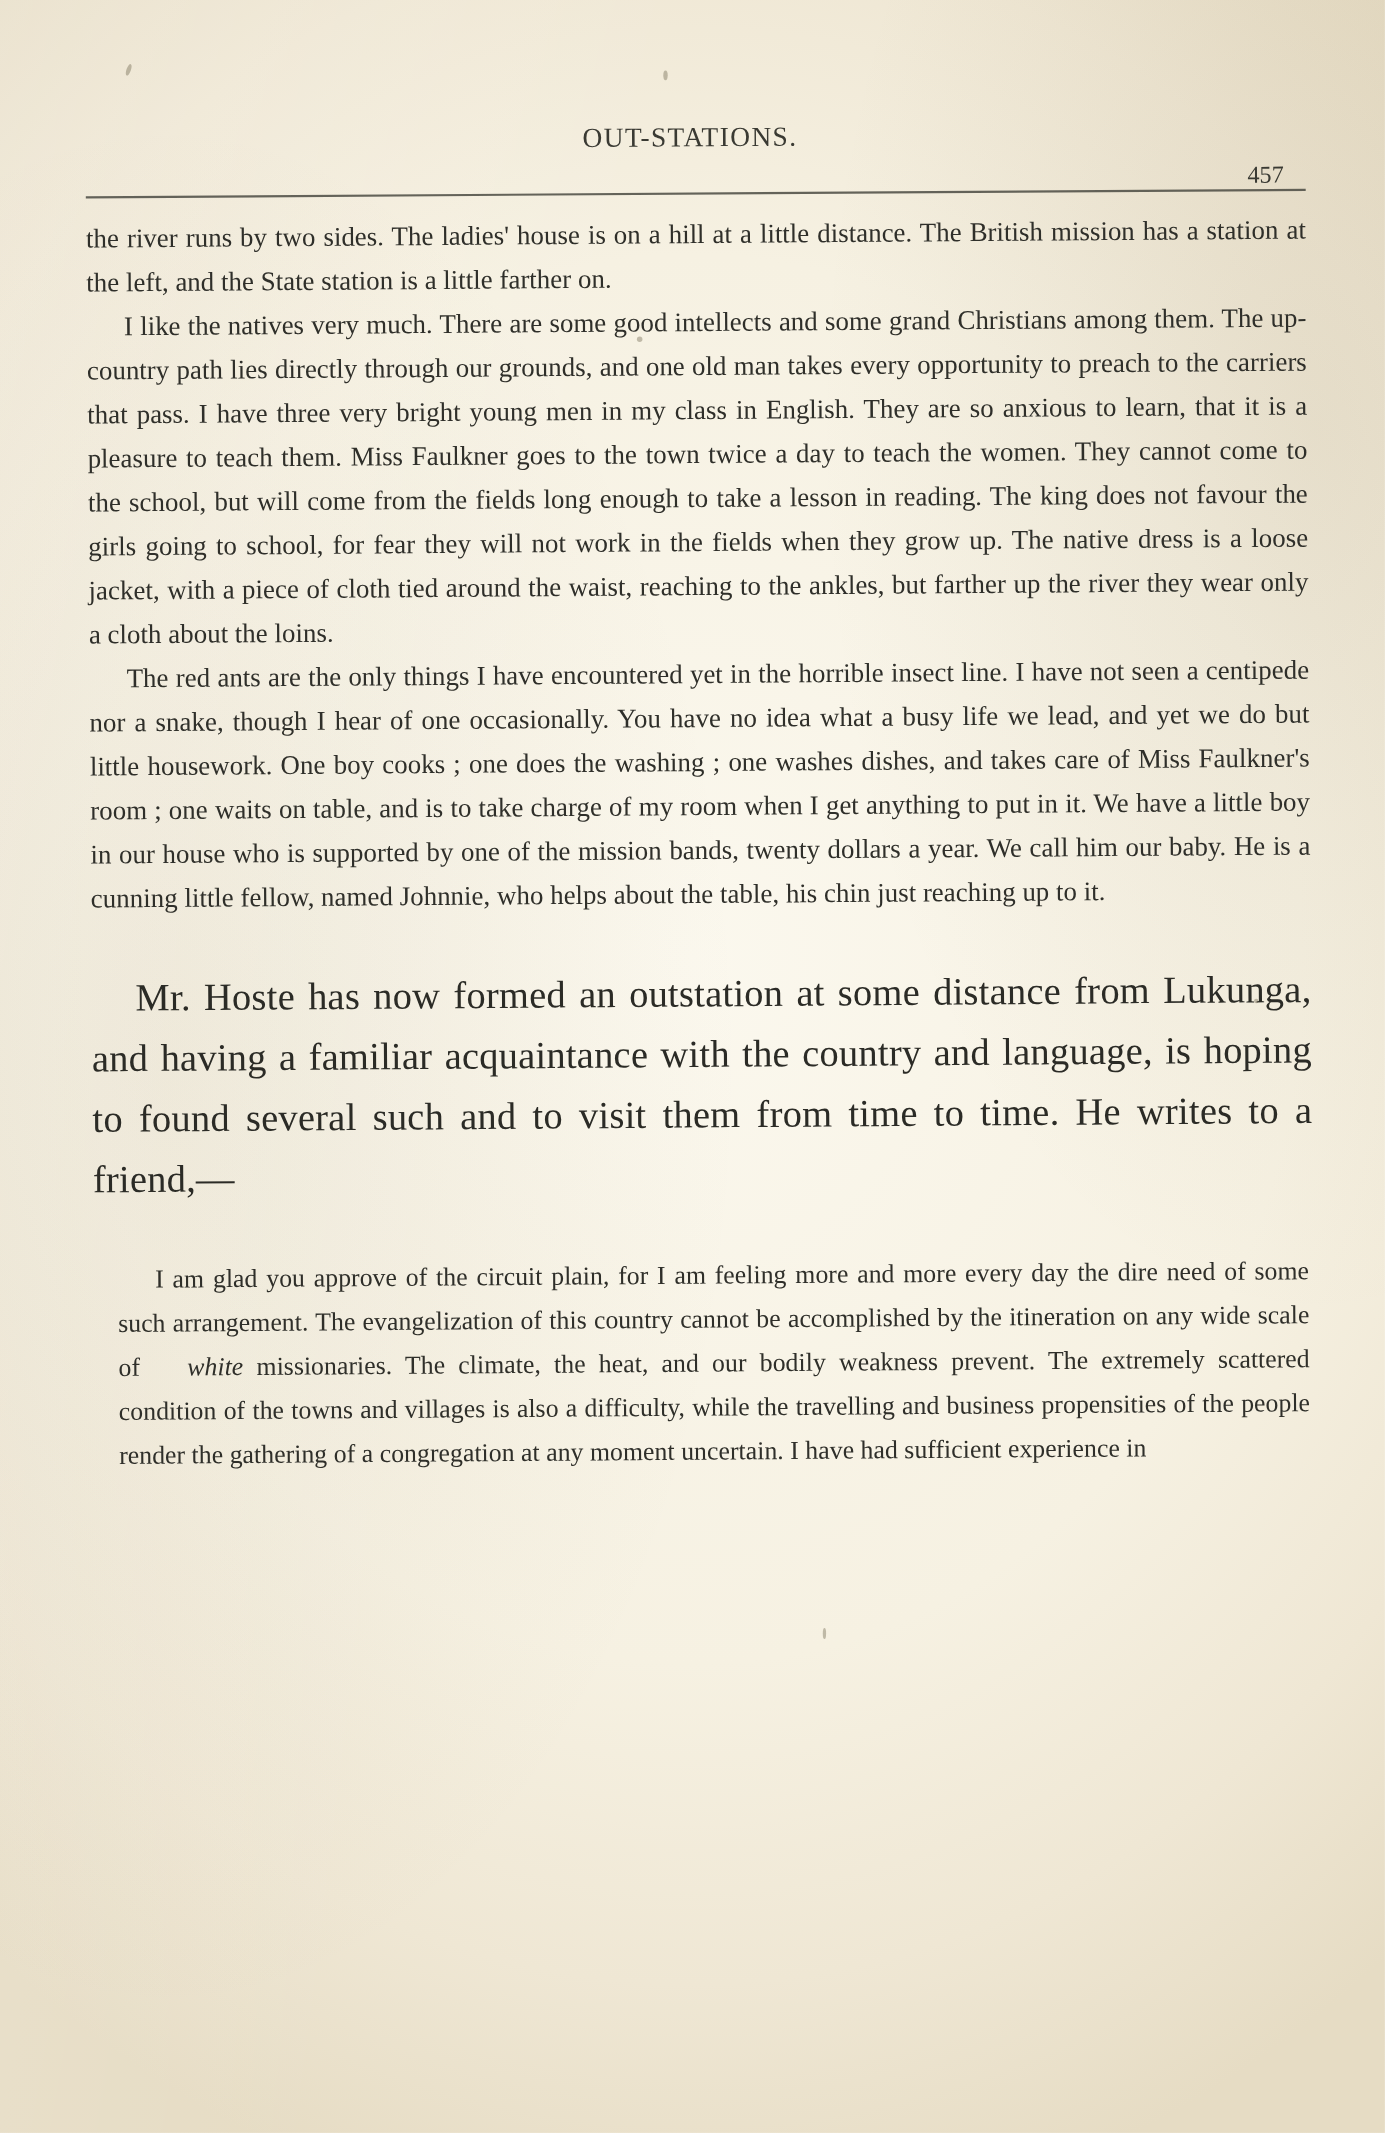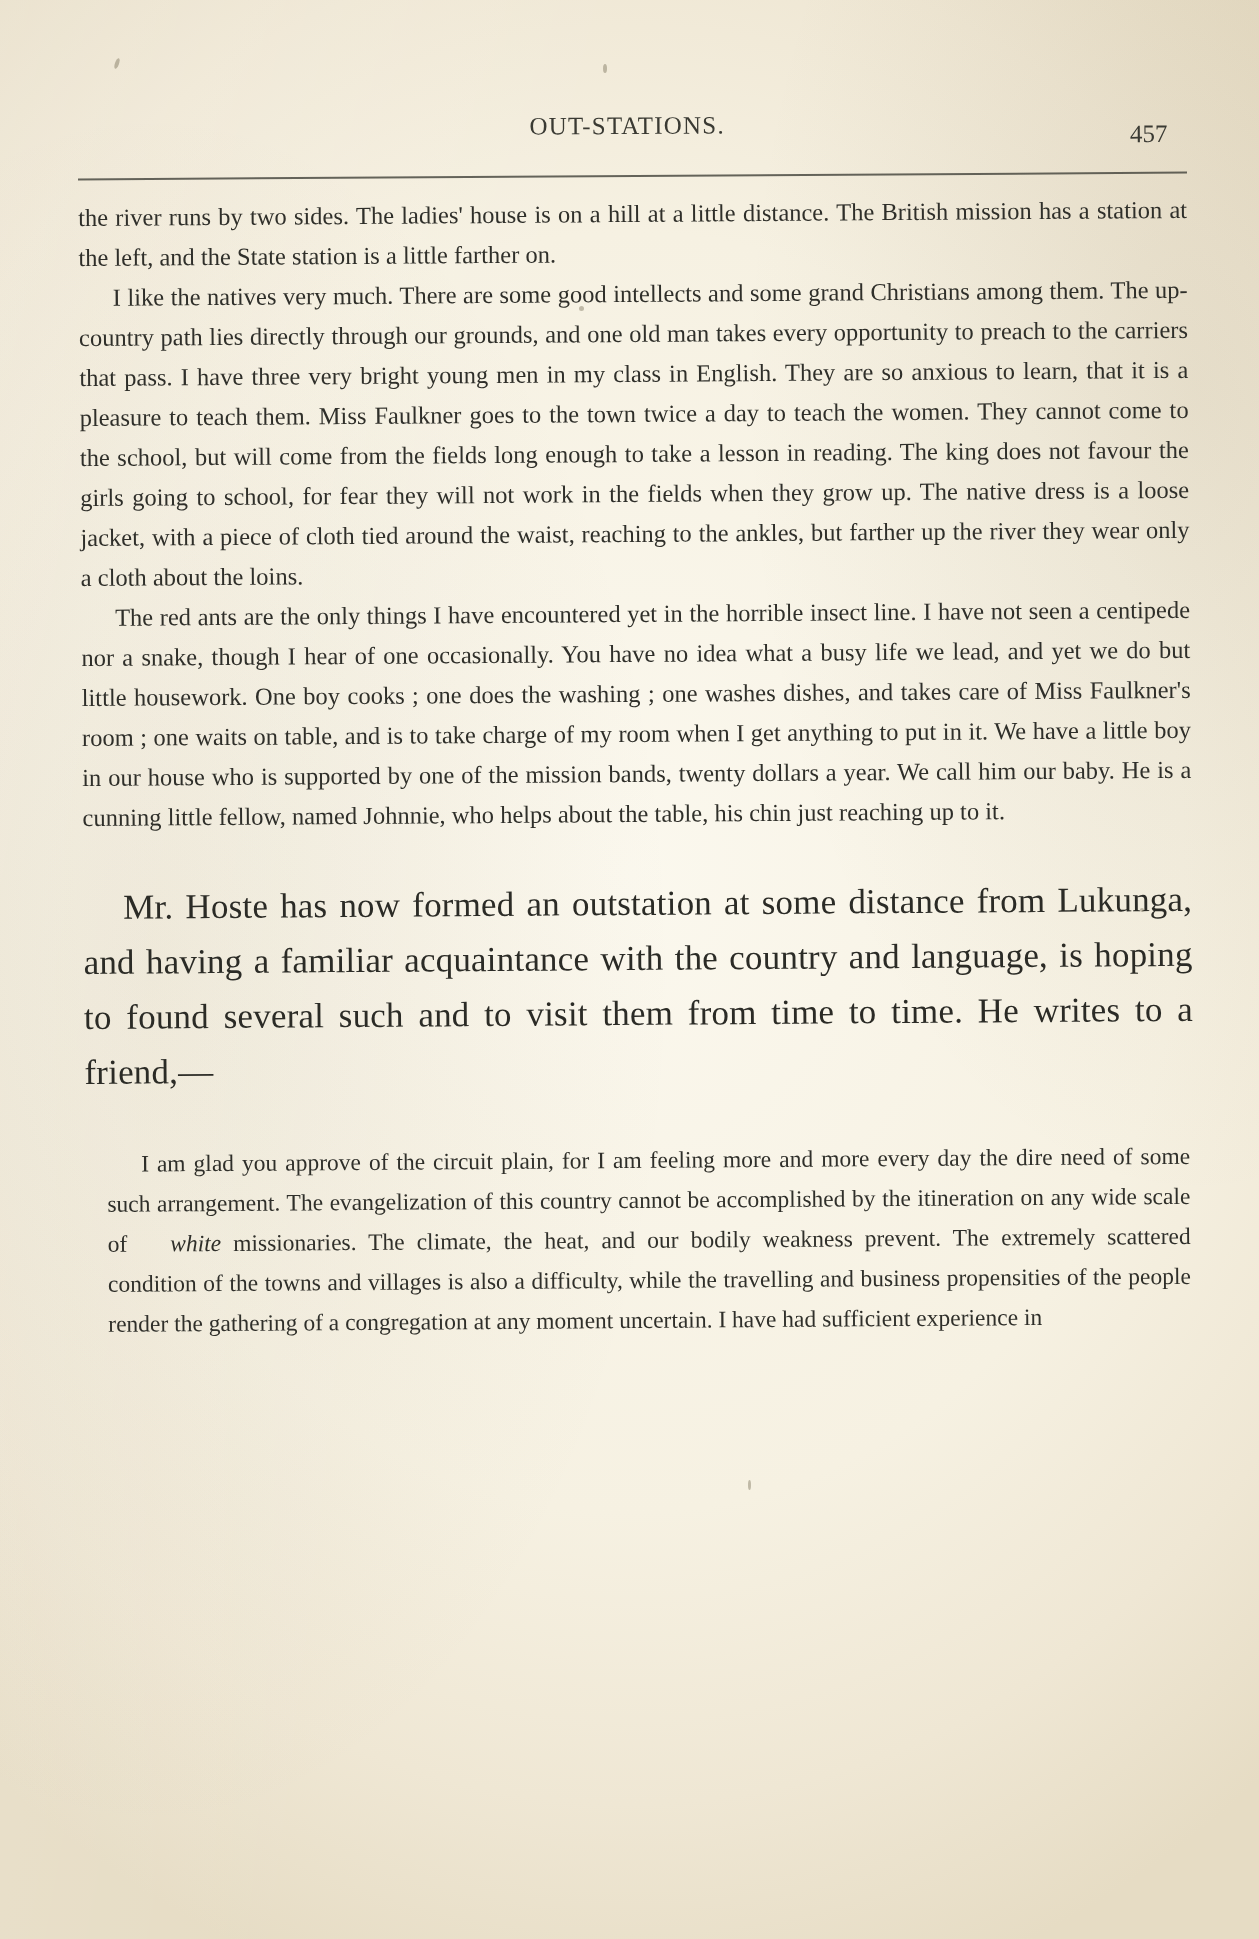--- a/index.html
+++ b/index.html
@@ -54,22 +54,22 @@
     top: 0;
     transform: translateX(-54%) rotate(-0.35deg);
     font-size: 25px;
     letter-spacing: 1.2px;
     color: #3a3a33;
     white-space: nowrap;
   }
   .rh-page {
     position: absolute;
     right: 12px;
-    top: 8px;
-    font-size: 25px;
+    top: 34px;
+    font-size: 22px;
     color: #3a3a33;
     transform: rotate(-0.4deg);
   }
   .rule {
     position: absolute;
     left: 78px;
     right: 72px;
     top: 175px;
     height: 2px;
     background: #4a4a42;

